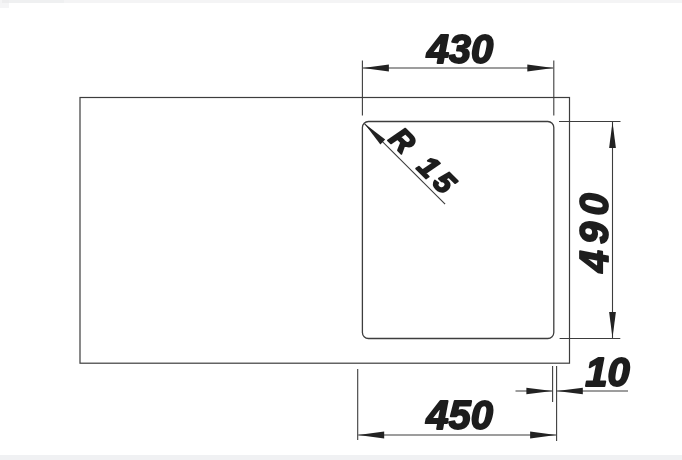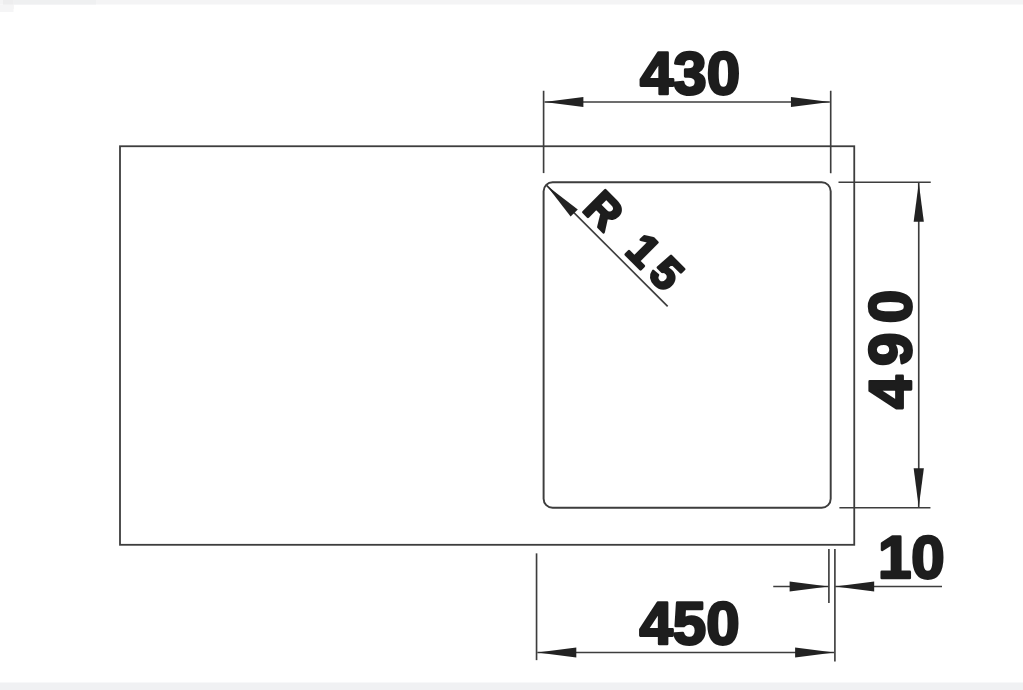--- a/index.html
+++ b/index.html
@@ -1,16 +1,16 @@
 <!DOCTYPE html>
 <html><head>
 <meta charset="utf-8">
 <style>
   html,body{margin:0;padding:0;background:#ffffff;}
-  #stage{position:relative;width:682px;height:460px;overflow:hidden;background:#ffffff;}
+  #stage{position:relative;width:682px;height:460px;overflow:hidden;background:#ffffff;font-style:italic;}
   svg{position:absolute;left:0;top:0;}
   text{font-family:"Liberation Sans",sans-serif;font-weight:bold;fill:#1d1d1d;stroke:#1d1d1d;stroke-width:1.8;paint-order:stroke fill;stroke-linejoin:round;}
 </style>
 </head>
 <body>
 <div id="stage">
 <svg width="682" height="460" viewBox="0 0 682 460">
 
   <rect x="0" y="0" width="682" height="3" fill="#f4f4f5"></rect>
   <rect x="0" y="455" width="682" height="5" fill="#f0f1f3"></rect>

